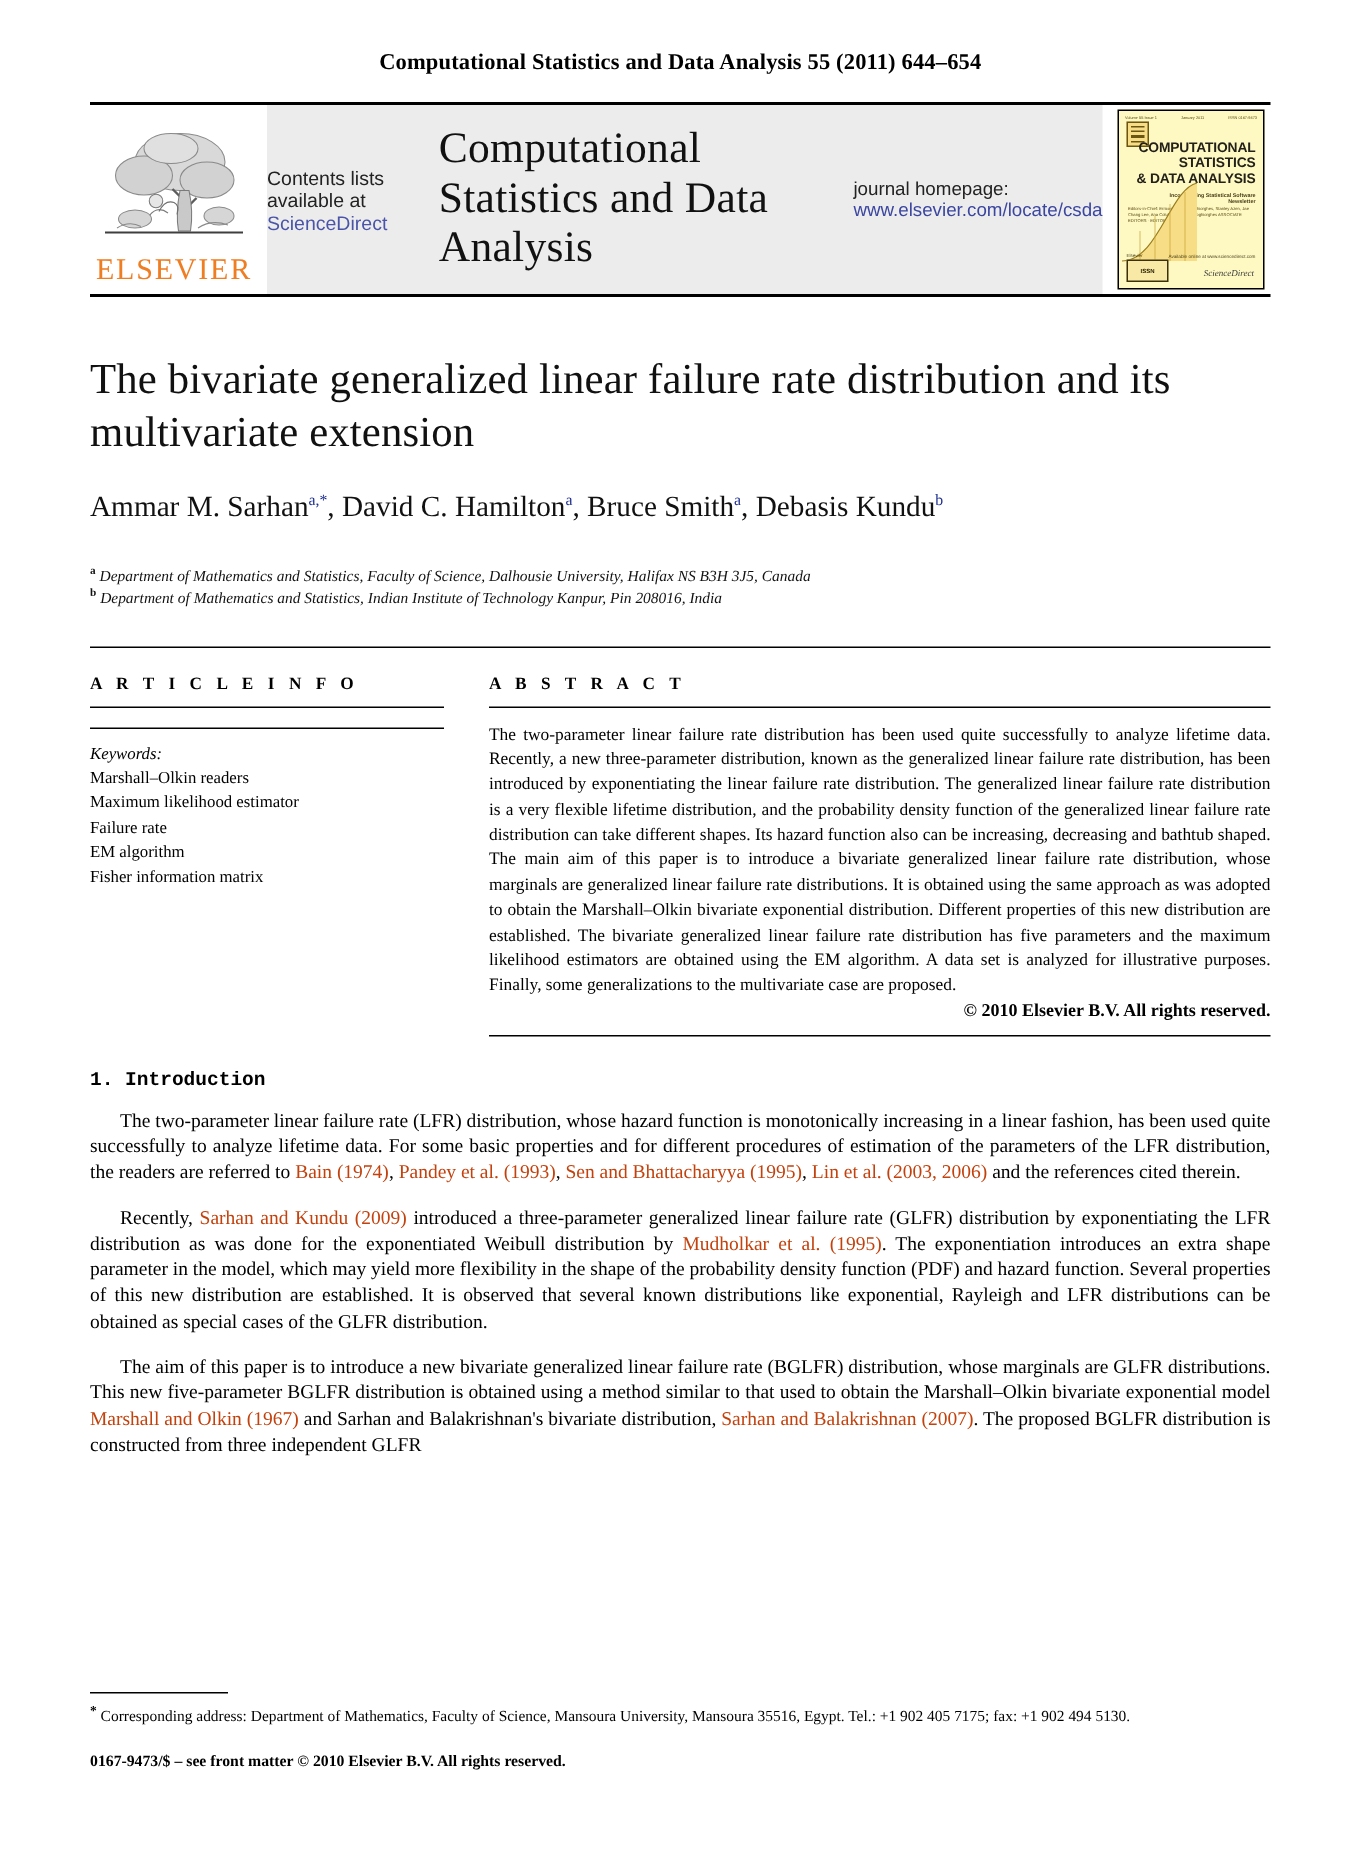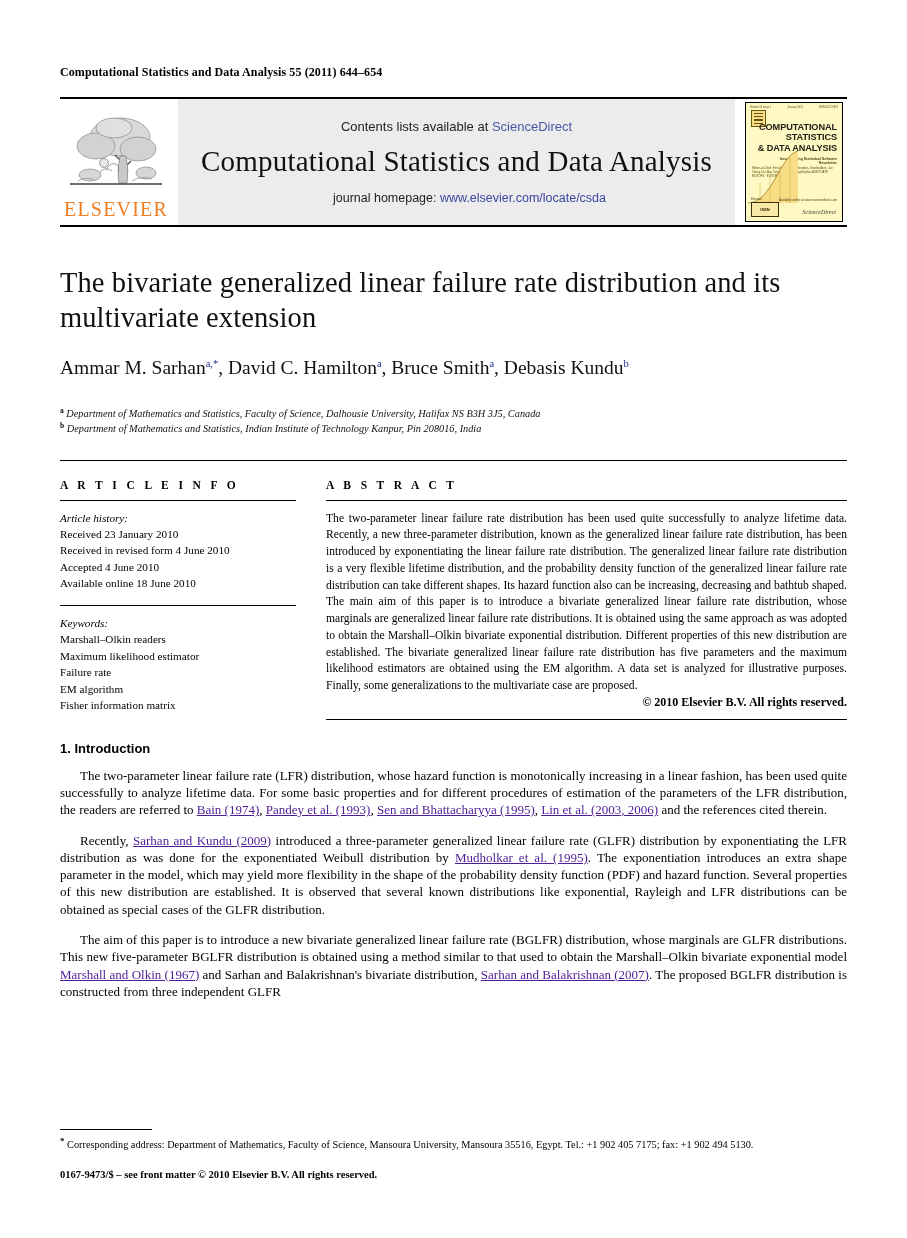--- a/index.html
+++ b/index.html
@@ -18,25 +18,25 @@
   .page {
     position: relative;
     width: 907px;
     height: 1238px;
     box-sizing: border-box;
     padding: 0 60px;
   }
 
   
   .runhead {
-    text-align: left;
-    font-size: 12px;
+    text-align: center;
+    font-size: 15px;
     font-weight: bold;
     letter-spacing: 0.1px;
-    padding-top: 65px;
+    padding-top: 34px;
   }
 
   
   .masthead {
     margin-top: 17px;
     height: 126px;
     display: flex;
     align-items: stretch;
     border-top: 2.5px solid #000;
     border-bottom: 2.5px solid #000;
@@ -61,21 +61,20 @@
     font-size: 20px;
     letter-spacing: 1.2px;
     color: #ef7d22;
     font-weight: normal;
     margin-top: 1px;
   }
   .mast-center {
     flex: 1 1 auto;
     background: #ececec;
     display: flex;
-    flex-direction: column;
     align-items: center;
     justify-content: center;
     gap: 2px;
     margin: 0 6px;
   }
   .mast-contents {
     font-family: "Liberation Sans", sans-serif;
     font-size: 13px;
     color: #222;
   }
@@ -269,35 +268,35 @@
     font-size: 12px;
     font-weight: bold;
   }
   .hr-abs-bottom {
     border-top: 1.2px solid #000;
     margin-top: 9px;
   }
 
   
   .sec-title {
-    font-family: Liberation Sans, sans-serif;
+    font-family: Liberation Mono, monospace;
     font-weight: bold;
     font-size: 13px;
     margin-top: 21px;
   }
   .para {
     font-family: "Liberation Serif", serif;
     font-size: 13px;
     line-height: 1.33;
     text-align: justify;
     text-indent: 20px;
     margin-top: 11px;
     color: #000;
   }
-  .cite { color: #4c1d95; text-decoration: underline; }
+  .cite { color: #c2410c; }
 
   
   .foot {
     position: absolute;
     left: 60px;
     right: 60px;
     bottom: 58px;
   }
   .foot-rule {
     width: 92px;
@@ -419,27 +418,20 @@
     <div><sup>b</sup> <span>Department of Mathematics and Statistics, Indian Institute of Technology Kanpur, Pin 208016, India</span></div>
   </div>
 
   <div class="rule-top"></div>
 
   <div class="cols">
 
     <div class="col-info">
       <div class="sec-head">A R T I C L E   I N F O</div>
       <div class="hr-thin"></div>
-      <div class="info-block">
-        <div class="lbl">Article history:</div>
-        <div>Received 23 January 2010</div>
-        <div>Received in revised form 4 June 2010</div>
-        <div>Accepted 4 June 2010</div>
-        <div>Available online 18 June 2010</div>
-      </div>
       <div class="info-sep"></div>
       <div class="info-block">
         <div class="lbl">Keywords:</div>
         <div>Marshall–Olkin readers</div>
         <div>Maximum likelihood estimator</div>
         <div>Failure rate</div>
         <div>EM algorithm</div>
         <div>Fisher information matrix</div>
       </div>
     </div>

